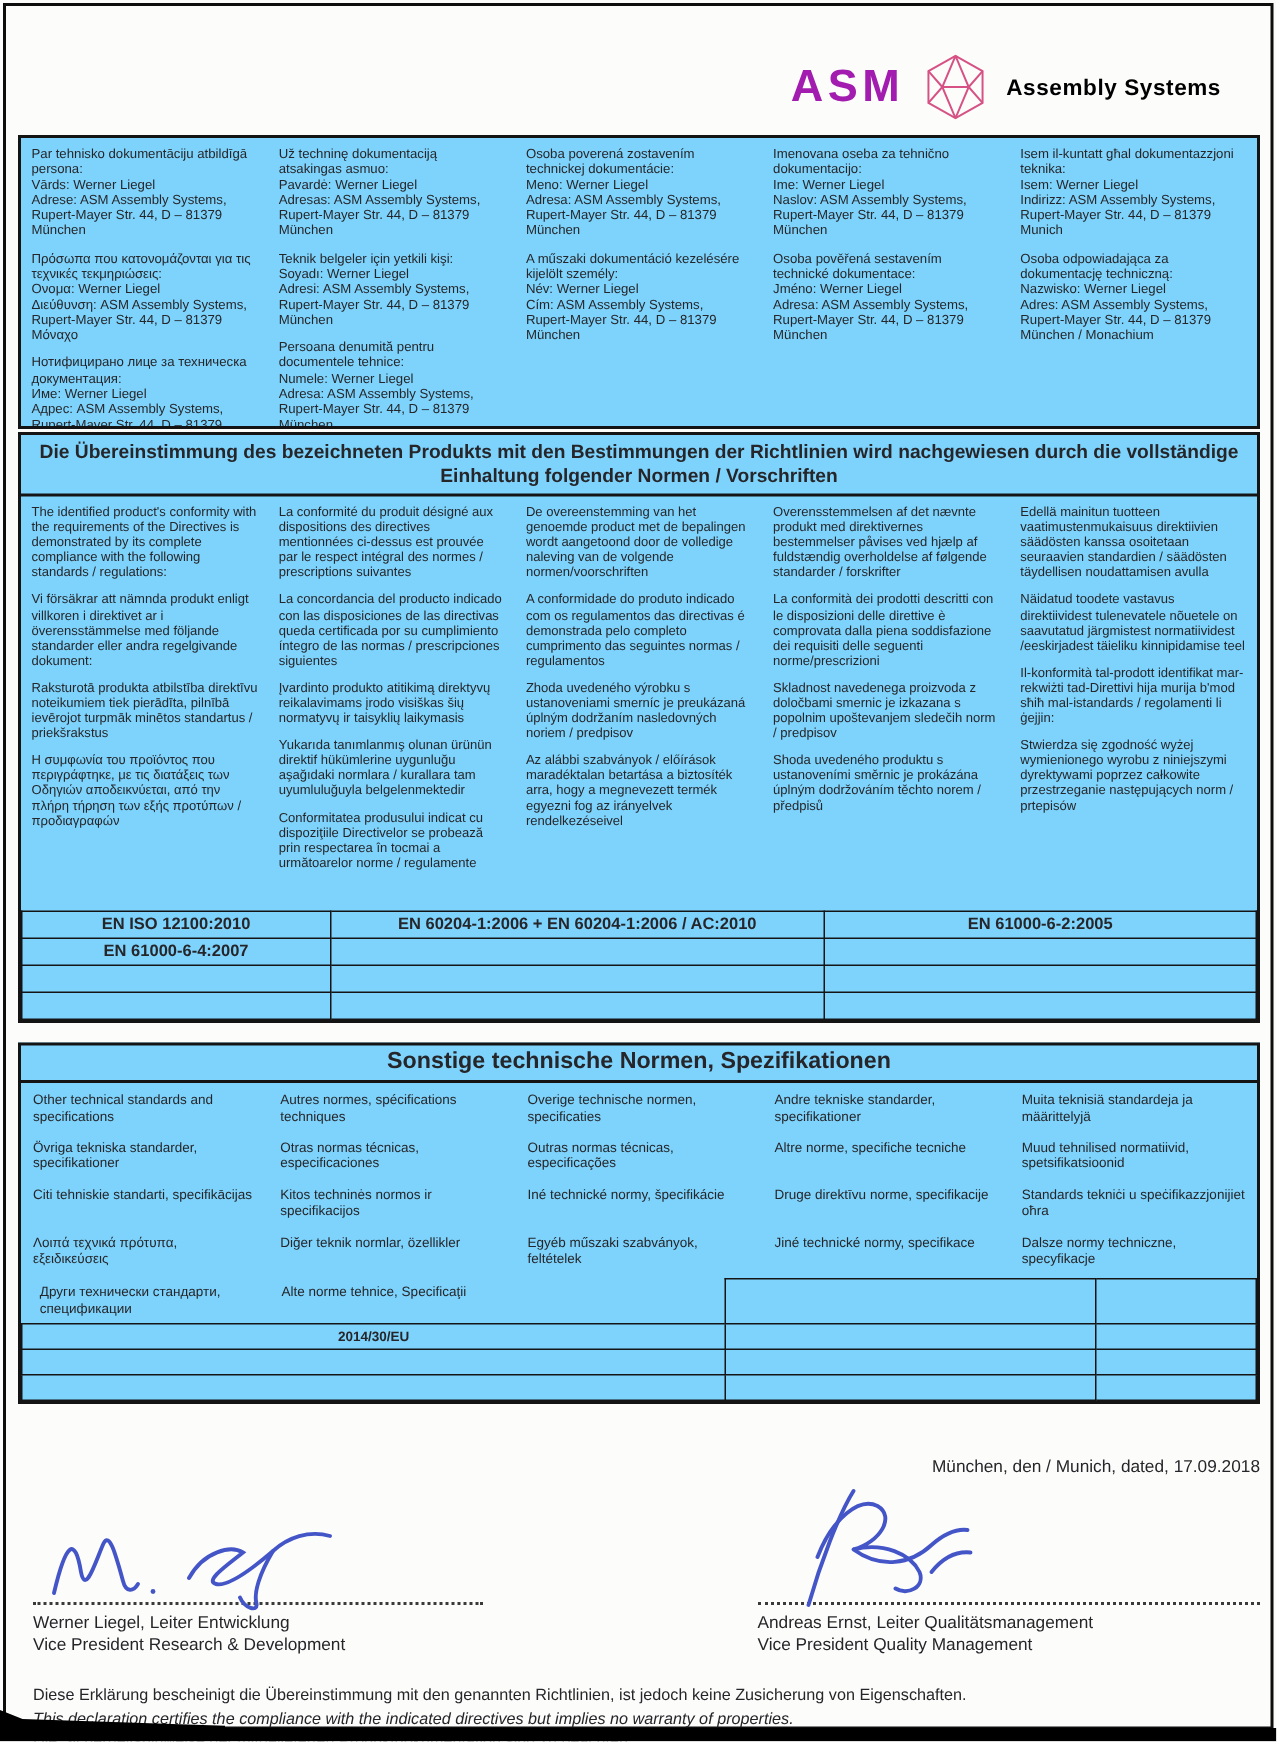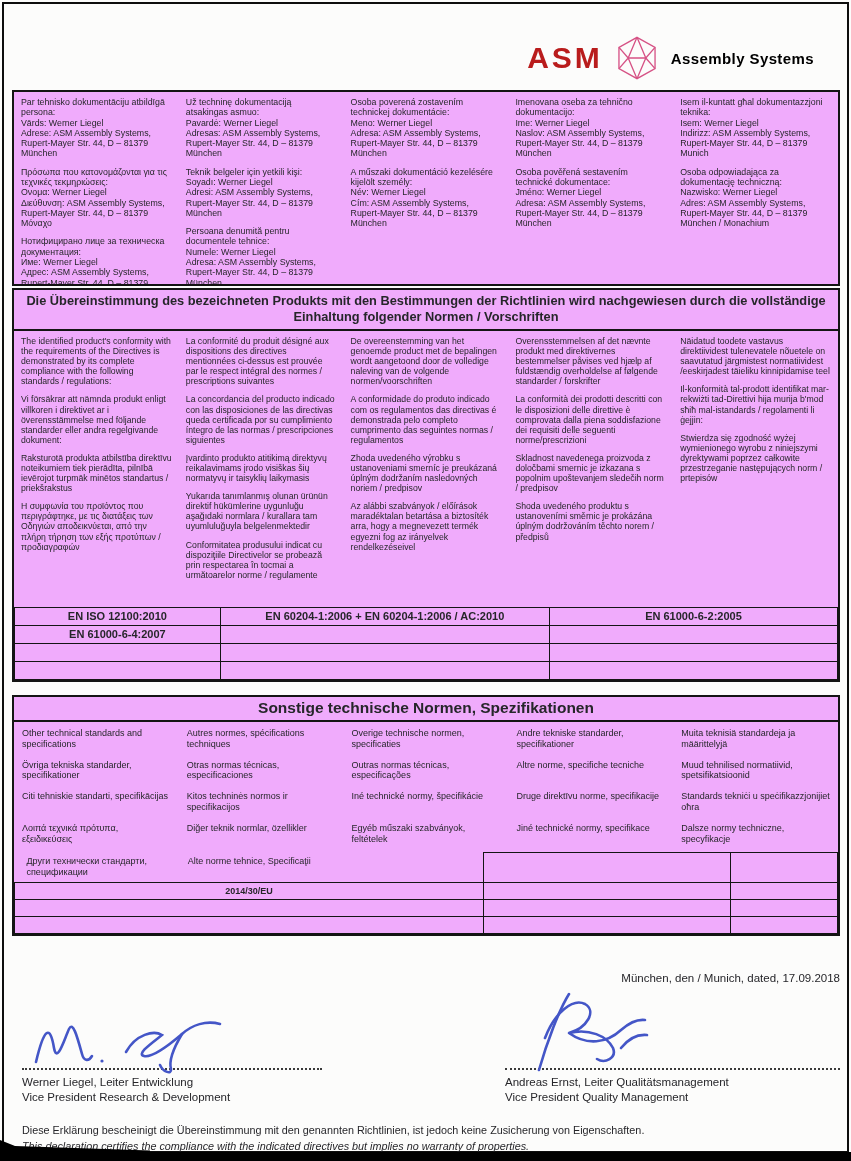--- a/index.html
+++ b/index.html
@@ -6,25 +6,25 @@
   .page{position:relative;width:851px;height:1161px;background:#fcfcfb;overflow:hidden;
         font-family:"Liberation Sans", sans-serif;color:#26262a;}
   .frame{position:absolute;top:2px;left:2px;right:2px;bottom:8px;border:2px solid #0d0d0d;pointer-events:none;}
   .bottom-bar{position:absolute;bottom:0;left:0;width:100%;height:9px;background:#000;}
   .corner-wedge{position:absolute;bottom:6px;left:0;width:150px;height:15px;background:#000;
         clip-path:polygon(0 0,10% 40%,100% 70%,100% 100%,0 100%);}
   .content{position:absolute;top:6px;left:12px;width:828px;}
 
   
   .logo-row{display:flex;justify-content:flex-end;align-items:center;gap:12px;padding:30px 26px 8px 0;}
-  .asm-word{font-size:30px;font-weight:bold;color:#b91c1c;letter-spacing:3px;line-height:1;}
+  .asm-word{font-size:30px;font-weight:bold;color:#a21caf;letter-spacing:3px;line-height:1;}
   .logo-sub{font-size:15px;font-weight:bold;color:#000000;letter-spacing:.4px;}
   .logo-icon{display:block;}
 
-  .box{border:2px solid #141414;background:#f0abfc;box-sizing:border-box;}
+  .box{border:2px solid #141414;background:#7dd3fc;box-sizing:border-box;}
 
   
   .contact{display:flex;height:196px;overflow:hidden;margin-top:2px;}
   .ccol{width:20%;padding:5px 7px;box-sizing:border-box;}
   .para{white-space:pre-line;font-size:8.8px;line-height:1.17;margin-bottom:8px;}
   .para:last-child{margin-bottom:0;}
 
   
   .conformity{margin-top:2px;}
   .cf-title{font-weight:bold;font-size:12.8px;text-align:center;line-height:1.25;
@@ -188,20 +188,21 @@
           <div class="para">Zhoda uvedeného výrobku s ustanoveniami smerníc je preukázaná úplným dodržaním nasledovných noriem / predpisov</div>
           <div class="para">Az alábbi szabványok / előírások maradéktalan betartása a biztosíték arra, hogy a megnevezett termék egyezni fog az irányelvek rendelkezéseivel</div>
         </div>
         <div class="cf-col">
           <div class="para">Overensstemmelsen af det nævnte produkt med direktivernes bestemmelser påvises ved hjælp af fuldstændig overholdelse af følgende standarder / forskrifter</div>
           <div class="para">La conformità dei prodotti descritti con le disposizioni delle direttive è comprovata dalla piena soddisfazione dei requisiti delle seguenti norme/prescrizioni</div>
           <div class="para">Skladnost navedenega proizvoda z določbami smernic je izkazana s popolnim upoštevanjem sledečih norm / predpisov</div>
           <div class="para">Shoda uvedeného produktu s ustanoveními směrnic je prokázána úplným dodržováním těchto norem / předpisů</div>
         </div>
         <div class="cf-col">
+          <div class="para">Edellä mainitun tuotteen vaatimustenmukaisuus direktiivien säädösten kanssa osoitetaan seuraavien standardien / säädösten täydellisen noudattamisen avulla</div>
           <div class="para">Näidatud toodete vastavus direktiividest tulenevatele nõuetele on saavutatud järgmistest normatiividest /eeskirjadest täieliku kinnipidamise teel</div>
           <div class="para">Il-konformità tal-prodott identifikat mar-rekwiżti tad-Direttivi hija murija b'mod sħiħ mal-istandards / regolamenti li ġejjin:</div>
           <div class="para">Stwierdza się zgodność wyżej wymienionego wyrobu z niniejszymi dyrektywami poprzez całkowite przestrzeganie następujących norm / prtepisów</div>
         </div>
       </div>
       <table class="std">
         <colgroup>
             <col style="width:25%">
             <col style="width:40%">
             <col style="width:35%">

